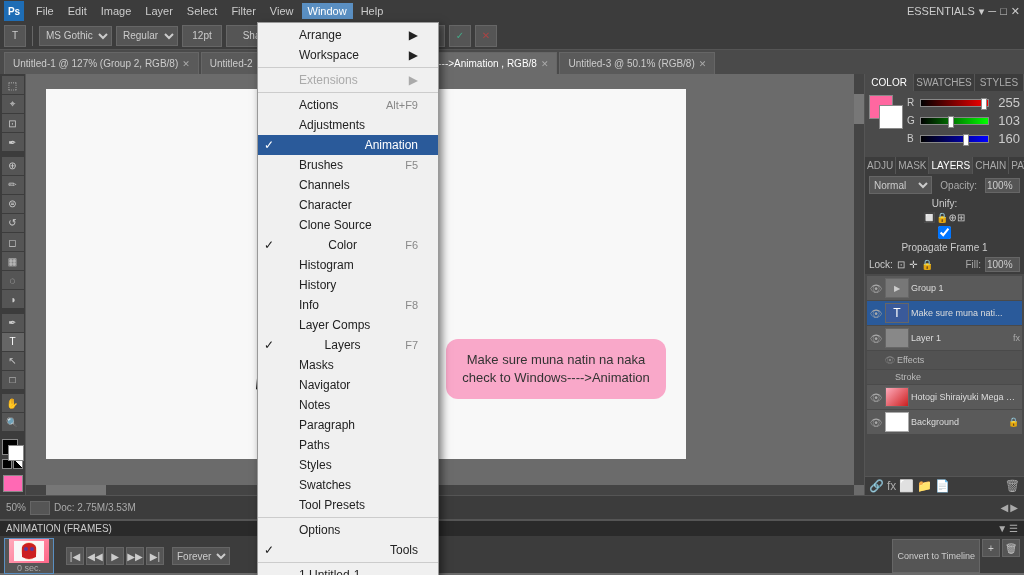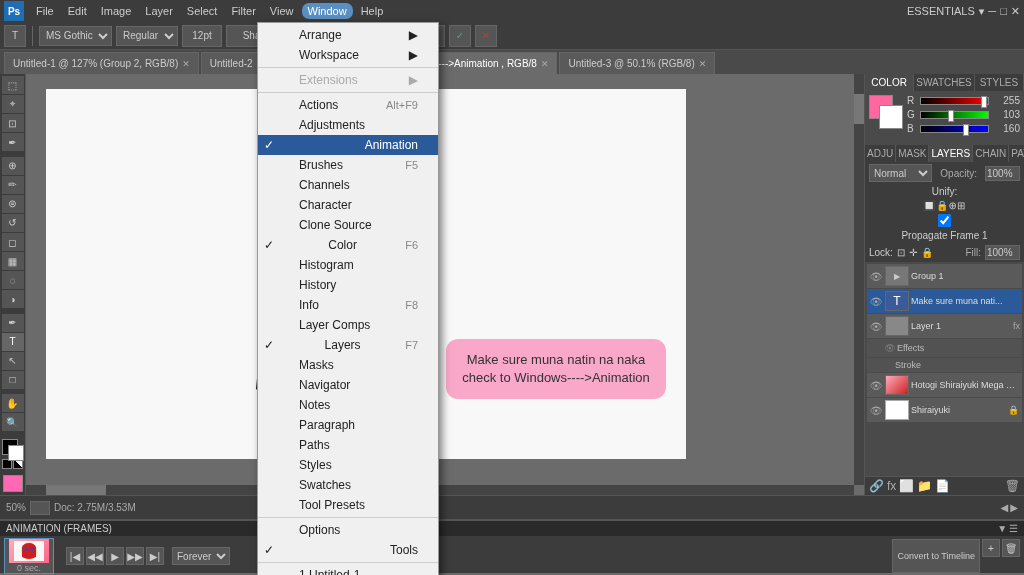--- a/index.html
+++ b/index.html
@@ -3,21 +3,21 @@
   <meta charset="utf-8">
   <style>
     * { margin: 0; padding: 0; box-sizing: border-box; }
     body { width: 1024px; height: 575px; background: #6b6b6b; font-family: 'Arial', sans-serif; font-size: 11px; overflow: hidden; position: relative; }
 
     
     .menu-bar { background: #3c3c3c; height: 22px; display: flex; align-items: center; padding: 0 4px; color: #ccc; font-size: 11px; }
     .menu-bar-logo { width: 20px; height: 20px; background: #1e6db5; display: flex; align-items: center; justify-content: center; color: white; font-weight: bold; font-size: 10px; margin-right: 6px; }
     .menu-items { display: flex; gap: 2px; }
     .menu-item { padding: 2px 6px; cursor: pointer; color: #ccc; }
-    .menu-item:hover, .menu-item.active { background: #5a8fc2; color: white; border-radius: 7px; }
+    .menu-item:hover, .menu-item.active { background: #5a8fc2; color: white; }
     .menu-right { margin-left: auto; display: flex; align-items: center; gap: 4px; color: #ccc; font-size: 11px; }
 
     
     .toolbar { background: #3c3c3c; height: 28px; display: flex; align-items: center; padding: 0 4px; gap: 4px; border-bottom: 1px solid #555; }
     .toolbar-btn { width: 22px; height: 22px; background: #555; border: 1px solid #666; display: flex; align-items: center; justify-content: center; color: #ccc; font-size: 10px; cursor: pointer; }
     .toolbar-select { background: #555; border: 1px solid #666; color: #ccc; font-size: 10px; height: 20px; padding: 0 2px; }
     .toolbar-divider { width: 1px; height: 20px; background: #666; margin: 0 2px; }
 
     
     .tabs-bar { background: #4a4a4a; height: 24px; display: flex; align-items: flex-end; padding-left: 4px; }
@@ -40,21 +40,21 @@
     .right-panel { width: 160px; background: #4a4a4a; border-left: 1px solid #555; display: flex; flex-direction: column; flex-shrink: 0; }
     .panel-tabs { display: flex; background: #3c3c3c; }
     .panel-tab { flex: 1; text-align: center; padding: 3px 2px; font-size: 10px; color: #aaa; cursor: pointer; border-right: 1px solid #555; }
     .panel-tab.active { background: #4a4a4a; color: #fff; }
 
     
     .color-panel { padding: 4px; }
     .color-row { display: flex; align-items: center; margin-bottom: 3px; }
     .color-label { width: 10px; font-size: 10px; color: #ccc; }
     .color-slider { flex: 1; height: 8px; border: 1px solid #666; margin: 0 3px; position: relative; }
-    .color-value { width: 28px; font-size: 10px; color: #ccc; text-align: right; }
+    .color-value { width: 28px; font-size: 13px; color: #ccc; text-align: right; }
 
     
     .layers-panel { flex: 1; overflow-y: auto; padding: 2px; }
     .layer-item { display: flex; align-items: center; padding: 2px; background: #5a5a5a; margin-bottom: 1px; cursor: pointer; }
     .layer-item.active { background: #2a5a9a; }
     .layer-vis { width: 14px; height: 14px; display: flex; align-items: center; justify-content: center; color: #aaa; font-size: 10px; }
     .layer-thumb { width: 24px; height: 20px; background: #888; border: 1px solid #666; margin: 0 2px; }
     .layer-name { font-size: 9px; color: #ddd; flex: 1; overflow: hidden; text-overflow: ellipsis; white-space: nowrap; }
     .layer-fx { font-size: 9px; color: #aaa; margin-left: 2px; }
 
@@ -357,21 +357,21 @@
         <div class="layer-vis">👁</div>
         <div class="layer-thumb" style="background:#cc8888;">
           <div style="width:100%; height:100%; background:linear-gradient(135deg, #ffaabb, #cc2020);"></div>
         </div>
         <div class="layer-name">Hotogi Shiraiyuki Mega Sexy...</div>
       </div>
 
       <div class="layer-item">
         <div class="layer-vis">👁</div>
         <div class="layer-thumb" style="background:#fff; border:1px solid #aaa;"></div>
-        <div class="layer-name">Shiraiyuki</div>
+        <div class="layer-name">Background</div>
         <div style="font-size:9px; color:#888;">🔒</div>
       </div>
     </div>
 
     <div style="display:flex; background:#3c3c3c; padding:2px 4px; gap:3px; border-top:1px solid #555;">
       <div style="font-size:12px; color:#aaa; cursor:pointer;">🔗</div>
       <div style="font-size:12px; color:#aaa; cursor:pointer;">fx</div>
       <div style="font-size:12px; color:#aaa; cursor:pointer;">⬜</div>
       <div style="font-size:12px; color:#aaa; cursor:pointer;">📁</div>
       <div style="font-size:12px; color:#aaa; cursor:pointer;">📄</div>

